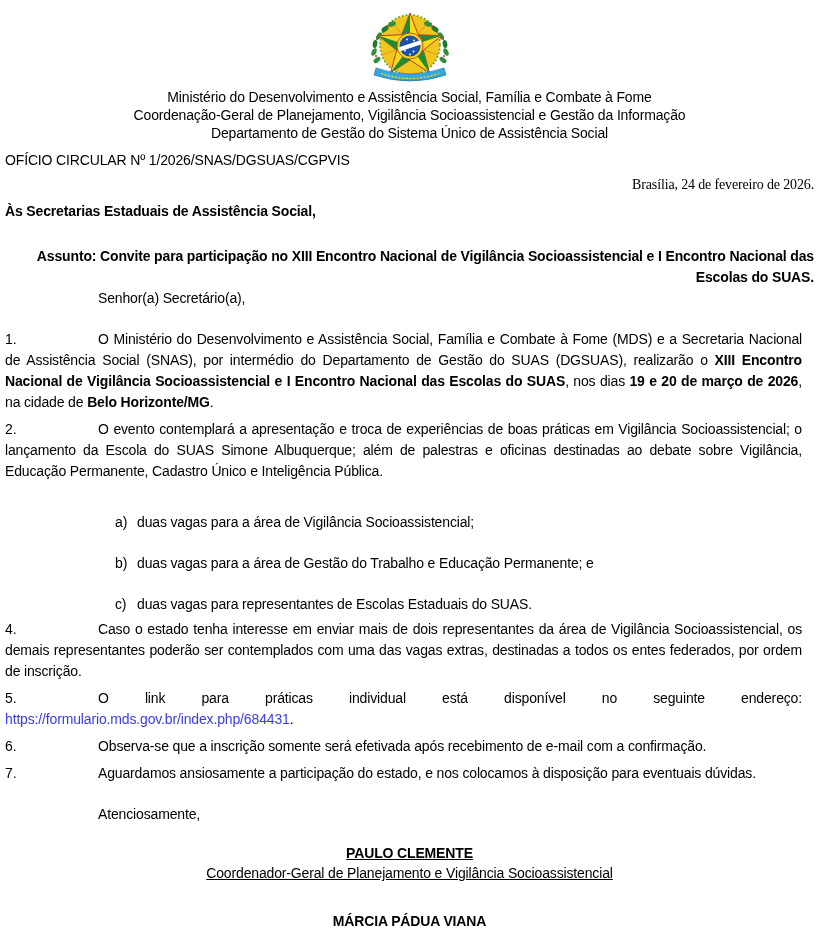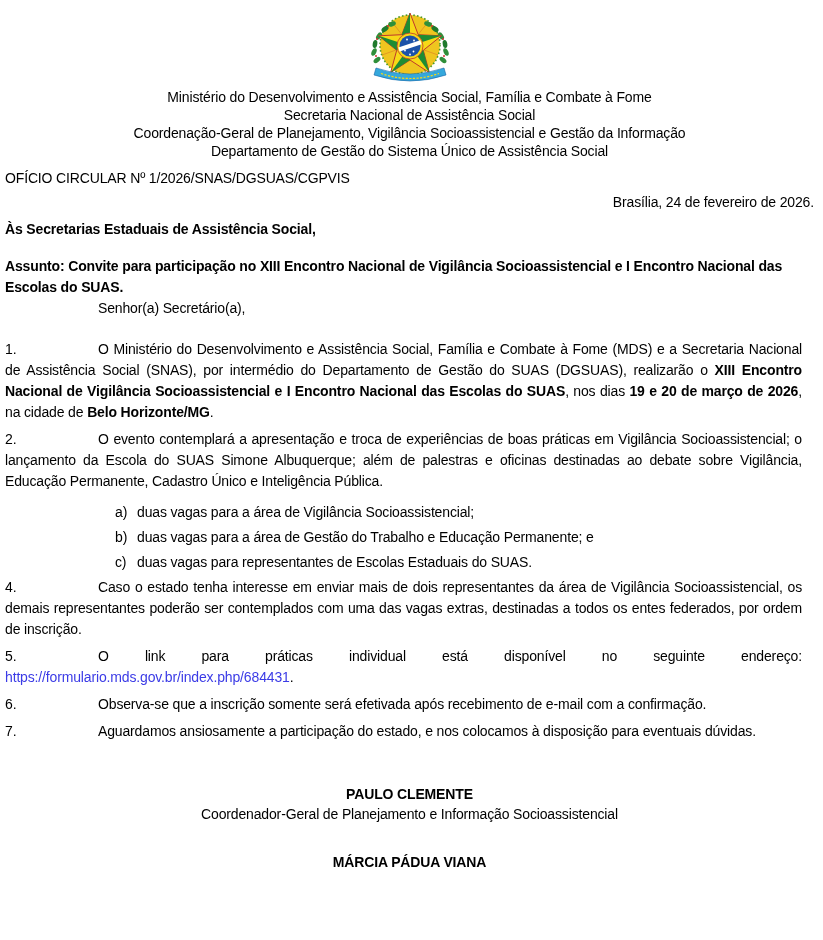--- a/index.html
+++ b/index.html
@@ -10,35 +10,35 @@
     font-family:"Liberation Sans",sans-serif;
     font-size:14px;line-height:21px;
     letter-spacing:-0.15px;
     box-sizing:border-box;
     padding:8px 9px 0 5px;
     overflow:hidden;
   }
   .emblem-wrap{text-align:center;height:74px;}
   .org-header{margin-top:6px;text-align:center;line-height:18px;}
   .ref{margin-top:8px;}
-  .date{margin-top:3px;text-align:right;}
+  .date{margin-top:3px;text-align:right;font-family:Liberation Serif, serif;}
   .addressee{margin-top:6px;font-weight:bold;}
-  .subject{margin-top:16px;font-weight:bold;text-align:left;}
+  .subject{margin-top:24px;font-weight:bold;text-align:right;}
   .salutation{padding-left:93px;}
   .paras{margin-top:20px;}
   .para{text-align:justify;margin:0 12px 6px 0;}
   .para .num{display:inline-block;width:93px;}
   .sublist{padding:4px 0 0 110px;margin:0 0 2px 0;}
-  .sublist .item{margin-bottom:4px;}
+  .sublist .item{margin-bottom:4px;margin-top:20px;}
   .item .marker{display:inline-block;width:22px;}
   a.link{color:var(--link,#3b3be6);cursor:pointer;}
   .closing{margin-top:20px;padding-left:93px;}
   .sig{text-align:center;line-height:20px;}
   .sig .name{font-weight:bold;}
-  .sig1{margin-top:42px;}
+  .sig1{margin-top:18px;text-decoration:underline;}
   .sig2{margin-top:28px;}
 </style>
 </head>
 <body>
 
 <div class="page">
 
   <div class="emblem-wrap">
     <svg width="86" height="74" viewBox="0 0 86 74" aria-hidden="true">
 
@@ -101,21 +101,20 @@
         <circle cx="43" cy="46.5" r="0.9"></circle>
       </g>
 
       <path d="M9,60 Q43,72 77,60 L79,67 Q43,79 7,67 Z" fill="#35A8DC" stroke="#1565A8" stroke-width="0.6"></path>
       <path d="M14,65.5 Q43,75.5 72,65.5" fill="none" stroke="#F7D917" stroke-width="1.2" stroke-dasharray="2.2,1.4"></path>
     </svg>
   </div>
 
   <div class="org-header">
       <div>Ministério do Desenvolvimento e Assistência Social, Família e Combate à Fome</div>
-      <div>Secretaria Nacional de Assistência Social</div>
       <div>Coordenação-Geral de Planejamento, Vigilância Socioassistencial e Gestão da Informação</div>
       <div>Departamento de Gestão do Sistema Único de Assistência Social</div>
     </div>
 
   <div class="ref">OFÍCIO CIRCULAR Nº 1/2026/SNAS/DGSUAS/CGPVIS</div>
 
   <div class="date">Brasília, 24 de fevereiro de 2026.</div>
 
   <div class="addressee">Às Secretarias Estaduais de Assistência Social,</div>
 
@@ -130,24 +129,25 @@
         <div class="item"><span class="marker">a)</span><span>duas vagas para a área de Vigilância Socioassistencial;</span></div>
         <div class="item"><span class="marker">b)</span><span>duas vagas para a área de Gestão do Trabalho e Educação Permanente; e</span></div>
         <div class="item"><span class="marker">c)</span><span>duas vagas para representantes de Escolas Estaduais do SUAS.</span></div>
       </div>
       <div class="para"><span class="num">4.</span><span>Caso o estado tenha interesse em enviar mais de dois representantes da área de Vigilância Socioassistencial, os demais representantes poderão ser contemplados com uma das vagas extras, destinadas a todos os entes federados, por ordem de inscrição.</span></div>
       <div class="para"><span class="num">5.</span><span>O link para práticas individual está disponível no seguinte endereço: </span><a class="link">https://formulario.mds.gov.br/index.php/684431</a><span>.</span></div>
       <div class="para"><span class="num">6.</span><span>Observa-se que a inscrição somente será efetivada após recebimento de e-mail com a confirmação.</span></div>
       <div class="para"><span class="num">7.</span><span>Aguardamos ansiosamente a participação do estado, e nos colocamos à disposição para eventuais dúvidas.</span></div>
     </div>
 
+  <div class="closing">Atenciosamente,</div>
 
   <div>
       <div class="sig sig1">
         <div class="name">PAULO CLEMENTE</div>
-        <div>Coordenador-Geral de Planejamento e Informação Socioassistencial</div>
+        <div>Coordenador-Geral de Planejamento e Vigilância Socioassistencial</div>
       </div>
       <div class="sig sig2">
         <div class="name">MÁRCIA PÁDUA VIANA</div>
       </div>
     </div>
 
 </div>
 
 </body></html>

